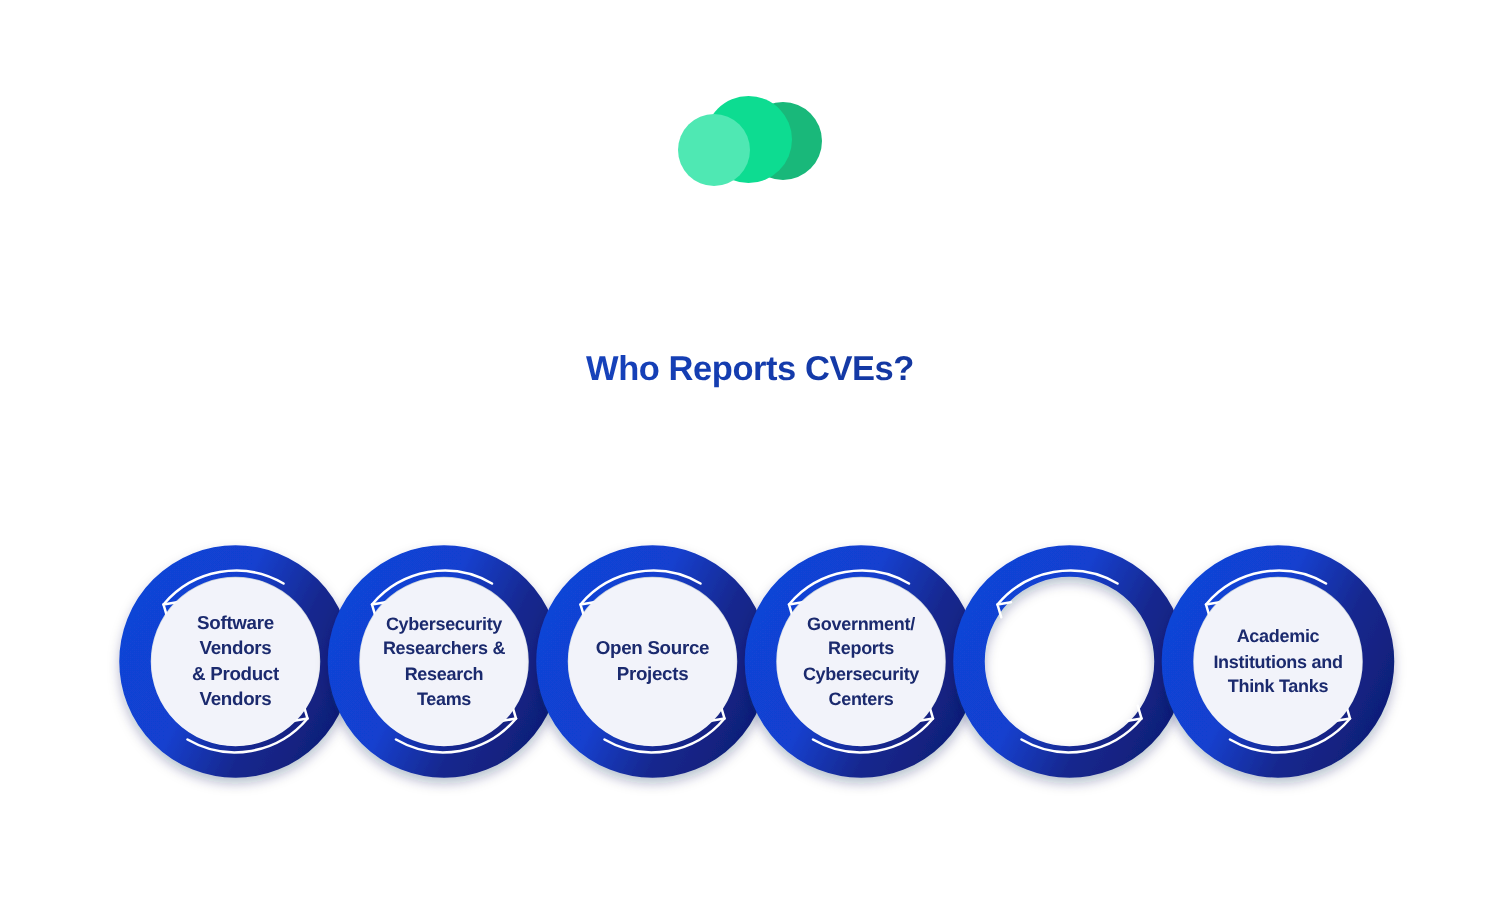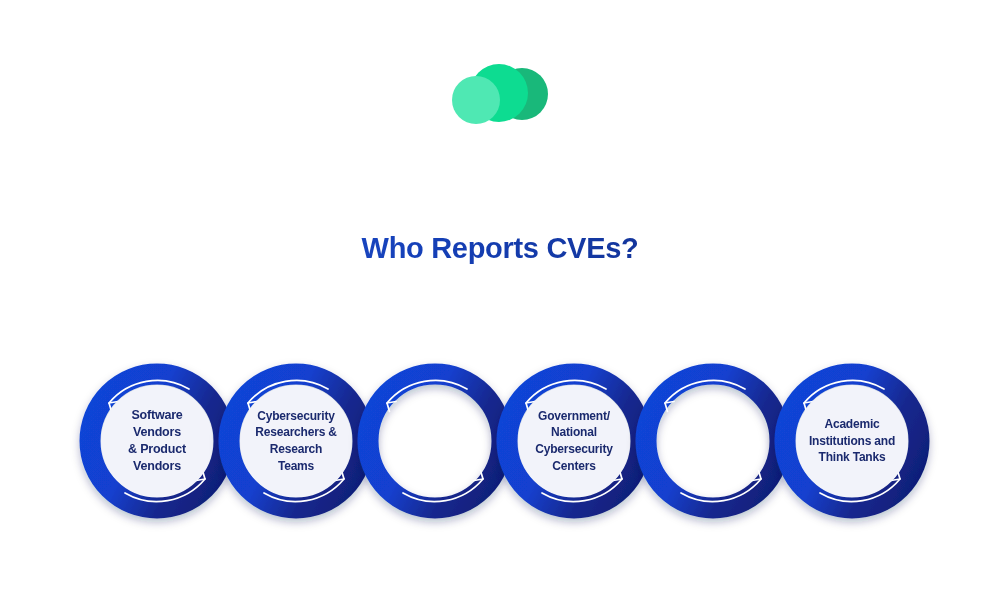--- a/index.html
+++ b/index.html
@@ -57,21 +57,21 @@
     line-height: 1;
   }
 
   
   .headline {
     position: absolute;
     top: 232px;
     left: 0;
     width: 1000px;
     text-align: center;
-    font-size: 29px;
+    font-size: 23px;
     font-weight: 700;
     letter-spacing: -0.3px;
     background: linear-gradient(90deg, #2f5fe0 0%, #1540b8 42%, #10246e 100%);
     -webkit-background-clip: text;
     background-clip: text;
     color: transparent;
     -webkit-text-fill-color: transparent;
   }
 
   
@@ -200,20 +200,24 @@
           <filter id="sh2" x="-30%" y="-30%" width="160%" height="170%">
             <feDropShadow dx="0" dy="4" stdDeviation="4" flood-color="#0a1a55" flood-opacity="0.28"></feDropShadow>
           </filter>
         </defs>
         <circle cx="78" cy="78" r="67" fill="none" stroke="url(#ringGrad2)" stroke-width="21" filter="url(#sh2)"></circle>
         <path d="M 110 26 A 63 63 0 0 0 30 40" fill="none" stroke="#ffffff" stroke-width="1.7" stroke-linecap="round"></path>
         <path d="M 30 40 l 9 -1.5 M 30 40 l 2.5 8.5" fill="none" stroke="#ffffff" stroke-width="1.7" stroke-linecap="round" stroke-linejoin="round"></path>
         <path d="M 46 130 A 63 63 0 0 0 126 116" fill="none" stroke="#ffffff" stroke-width="1.7" stroke-linecap="round"></path>
         <path d="M 126 116 l -9 1.5 M 126 116 l -2.5 -8.5" fill="none" stroke="#ffffff" stroke-width="1.7" stroke-linecap="round" stroke-linejoin="round"></path>
       </svg>
+      <div class="inner-disc">
+        <div class="inner-label">Open Source
+Projects</div>
+      </div>
     </div>
     <div class="node n-wide" style="left: 496px;">
       <svg viewBox="0 0 156 156">
         <defs>
           <linearGradient id="ringGrad3" x1="0" y1="0.25" x2="1" y2="0.75">
             <stop offset="0%" stop-color="#1144d6"></stop>
             <stop offset="38%" stop-color="#1240cf"></stop>
             <stop offset="70%" stop-color="#17288f"></stop>
             <stop offset="100%" stop-color="#101f7a"></stop>
           </linearGradient>
@@ -222,21 +226,21 @@
           </filter>
         </defs>
         <circle cx="78" cy="78" r="67" fill="none" stroke="url(#ringGrad3)" stroke-width="21" filter="url(#sh3)"></circle>
         <path d="M 110 26 A 63 63 0 0 0 30 40" fill="none" stroke="#ffffff" stroke-width="1.7" stroke-linecap="round"></path>
         <path d="M 30 40 l 9 -1.5 M 30 40 l 2.5 8.5" fill="none" stroke="#ffffff" stroke-width="1.7" stroke-linecap="round" stroke-linejoin="round"></path>
         <path d="M 46 130 A 63 63 0 0 0 126 116" fill="none" stroke="#ffffff" stroke-width="1.7" stroke-linecap="round"></path>
         <path d="M 126 116 l -9 1.5 M 126 116 l -2.5 -8.5" fill="none" stroke="#ffffff" stroke-width="1.7" stroke-linecap="round" stroke-linejoin="round"></path>
       </svg>
       <div class="inner-disc">
         <div class="inner-label">Government/
-National
+Reports
 Cybersecurity
 Centers</div>
       </div>
     </div>
     <div class="node" style="left: 635px;">
       <svg viewBox="0 0 156 156">
         <defs>
           <linearGradient id="ringGrad4" x1="0" y1="0.25" x2="1" y2="0.75">
             <stop offset="0%" stop-color="#1144d6"></stop>
             <stop offset="38%" stop-color="#1240cf"></stop>

